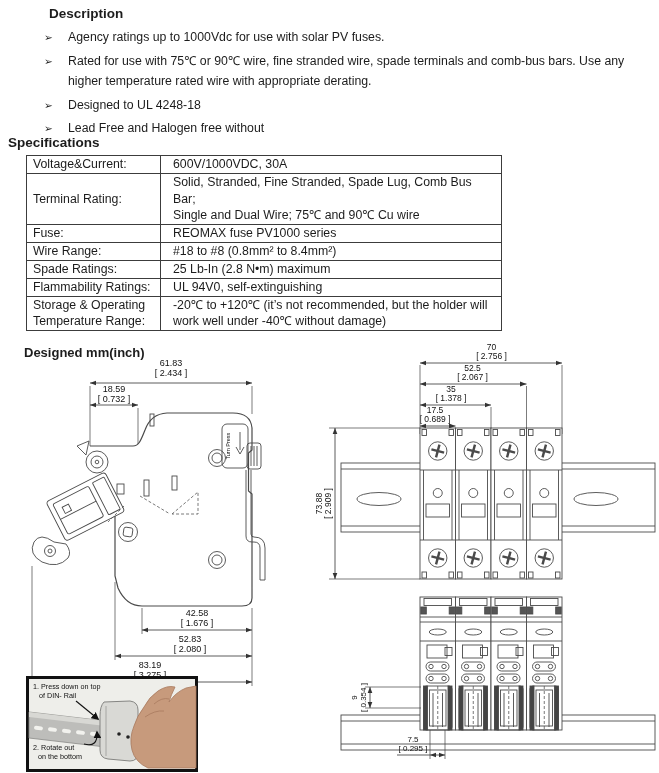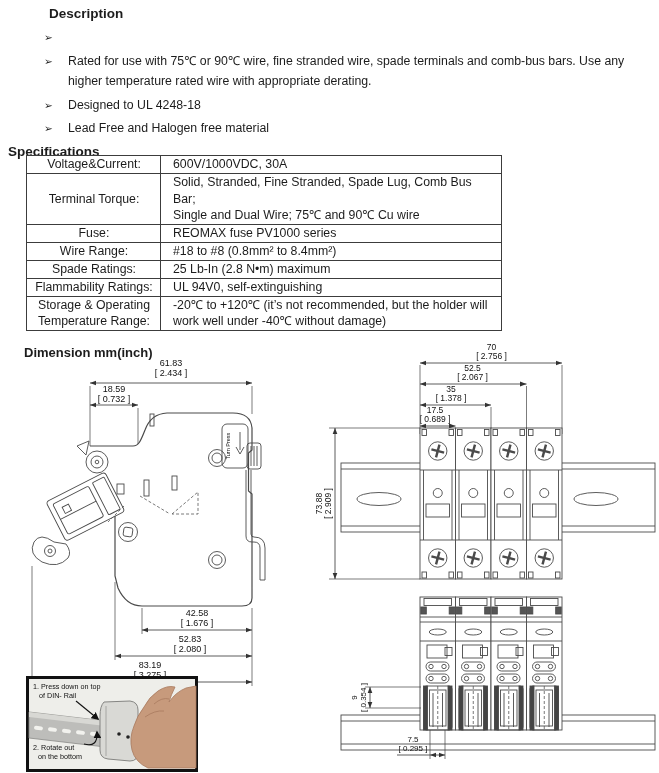--- a/index.html
+++ b/index.html
@@ -1,28 +1,28 @@
 <!DOCTYPE html>
 <html><head>
 <meta charset="utf-8">
 <style>
   html,body{margin:0;padding:0;background:#fff;}
   .page{position:relative;width:659px;height:773px;background:#fff;overflow:hidden;
         font-family:"Liberation Sans",sans-serif;color:#1c1c1c;}
   .h{position:absolute;font-weight:bold;font-size:13.5px;}
   .h-desc{left:8px;top:6px;padding-left:41px;}
-  .h-spec{left:8px;top:144px;}
+  .h-spec{left:8px;top:135px;}
   .h-dim{left:24px;top:345px;font-size:13px;}
   .bullets{position:absolute;left:44px;top:27px;width:596px;font-size:12.3px;}
   .bullet{display:flex;margin-bottom:3px;line-height:20.5px;}
   .bullet .bm{flex:0 0 24px;font-size:10.5px;color:#222;}
   table.spec{position:absolute;left:26px;top:155px;border-collapse:collapse;width:476px;
              font-size:12.3px;table-layout:fixed;}
   table.spec td{border:1px solid #3c3c3c;padding:0 6px;line-height:16.5px;height:17px;}
-  table.spec td.l{width:122px;text-align:center;padding-right:5px;}
+  table.spec td.l{width:122px;text-align:left;padding-right:5px;}
   table.spec td.v{white-space:pre-line;padding-left:12px;}
   svg{position:absolute;}
   .svg-side{left:20px;top:356px;}
   .svg-front{left:315px;top:342px;}
   .svg-bottom{left:315px;top:583px;}
   .svg-photo{left:26px;top:676px;}
   .dimtxt{font-family:"Liberation Sans",sans-serif;fill:#111;}
   .ln{stroke:#333;stroke-width:0.8;fill:none;}
   .ext{stroke:#444;stroke-width:0.7;fill:none;}
   .body{stroke:#4a4a4a;stroke-width:1.2;fill:#fff;}
@@ -32,45 +32,46 @@
 </head>
 <body>
 
 <div class="page">
 
   <div class="h h-desc">Description</div>
 
   <div class="bullets">
     <div class="bullet">
       <span class="bm">➢</span>
+      <span>Agency ratings up to 1000Vdc for use with solar PV fuses.</span>
     </div>
     <div class="bullet">
       <span class="bm">➢</span>
       <span>Rated for use with 75℃ or 90℃ wire, fine stranded wire, spade terminals and comb-bus bars. Use any higher temperature rated wire with appropriate derating.</span>
     </div>
     <div class="bullet">
       <span class="bm">➢</span>
       <span>Designed to UL 4248-18</span>
     </div>
     <div class="bullet">
       <span class="bm">➢</span>
-      <span>Lead Free and Halogen free material</span>
+      <span>Lead Free and Halogen free without</span>
     </div>
   </div>
 
   <div class="h h-spec">Specifications</div>
 
   <table class="spec">
     <tbody>
       <tr>
         <td class="l">Voltage&amp;Current:</td>
         <td class="v">600V/1000VDC, 30A</td>
       </tr>
       <tr>
-        <td class="l">Terminal Torque:</td>
+        <td class="l">Terminal Rating:</td>
         <td class="v">Solid, Stranded, Fine Stranded, Spade Lug, Comb Bus Bar;
 Single and Dual Wire; 75℃ and 90℃ Cu wire</td>
       </tr>
       <tr>
         <td class="l">Fuse:</td>
         <td class="v">REOMAX  fuse  PV1000  series</td>
       </tr>
       <tr>
         <td class="l">Wire Range:</td>
         <td class="v">#18 to #8 (0.8mm² to 8.4mm²)</td>
@@ -84,21 +85,21 @@
         <td class="v">UL 94V0, self-extinguishing</td>
       </tr>
       <tr>
         <td class="l">Storage &amp; Operating Temperature Range:</td>
         <td class="v">-20℃ to +120℃  (it’s not recommended, but the holder will
 work well under -40℃ without damage)</td>
       </tr>
     </tbody>
   </table>
 
-  <div class="h h-dim">Dimension mm(inch)</div>
+  <div class="h h-dim">Designed mm(inch)</div>
 
   <svg class="svg-side" width="292" height="332" viewBox="0 0 292 332">
     <defs>
       <marker id="arrS" viewBox="0 0 10 10" refX="9" refY="5" markerWidth="9" markerHeight="9" orient="auto-start-reverse">
         <path d="M0,1.5 L9,5 L0,8.5 z" fill="#333"></path>
       </marker>
     </defs>
 
     <text class="dimtxt" font-size="9" text-anchor="middle" x="151" y="10">61.83</text>
     <text class="dimtxt" font-size="9" text-anchor="middle" x="151" y="20">[ 2.434 ]</text>

